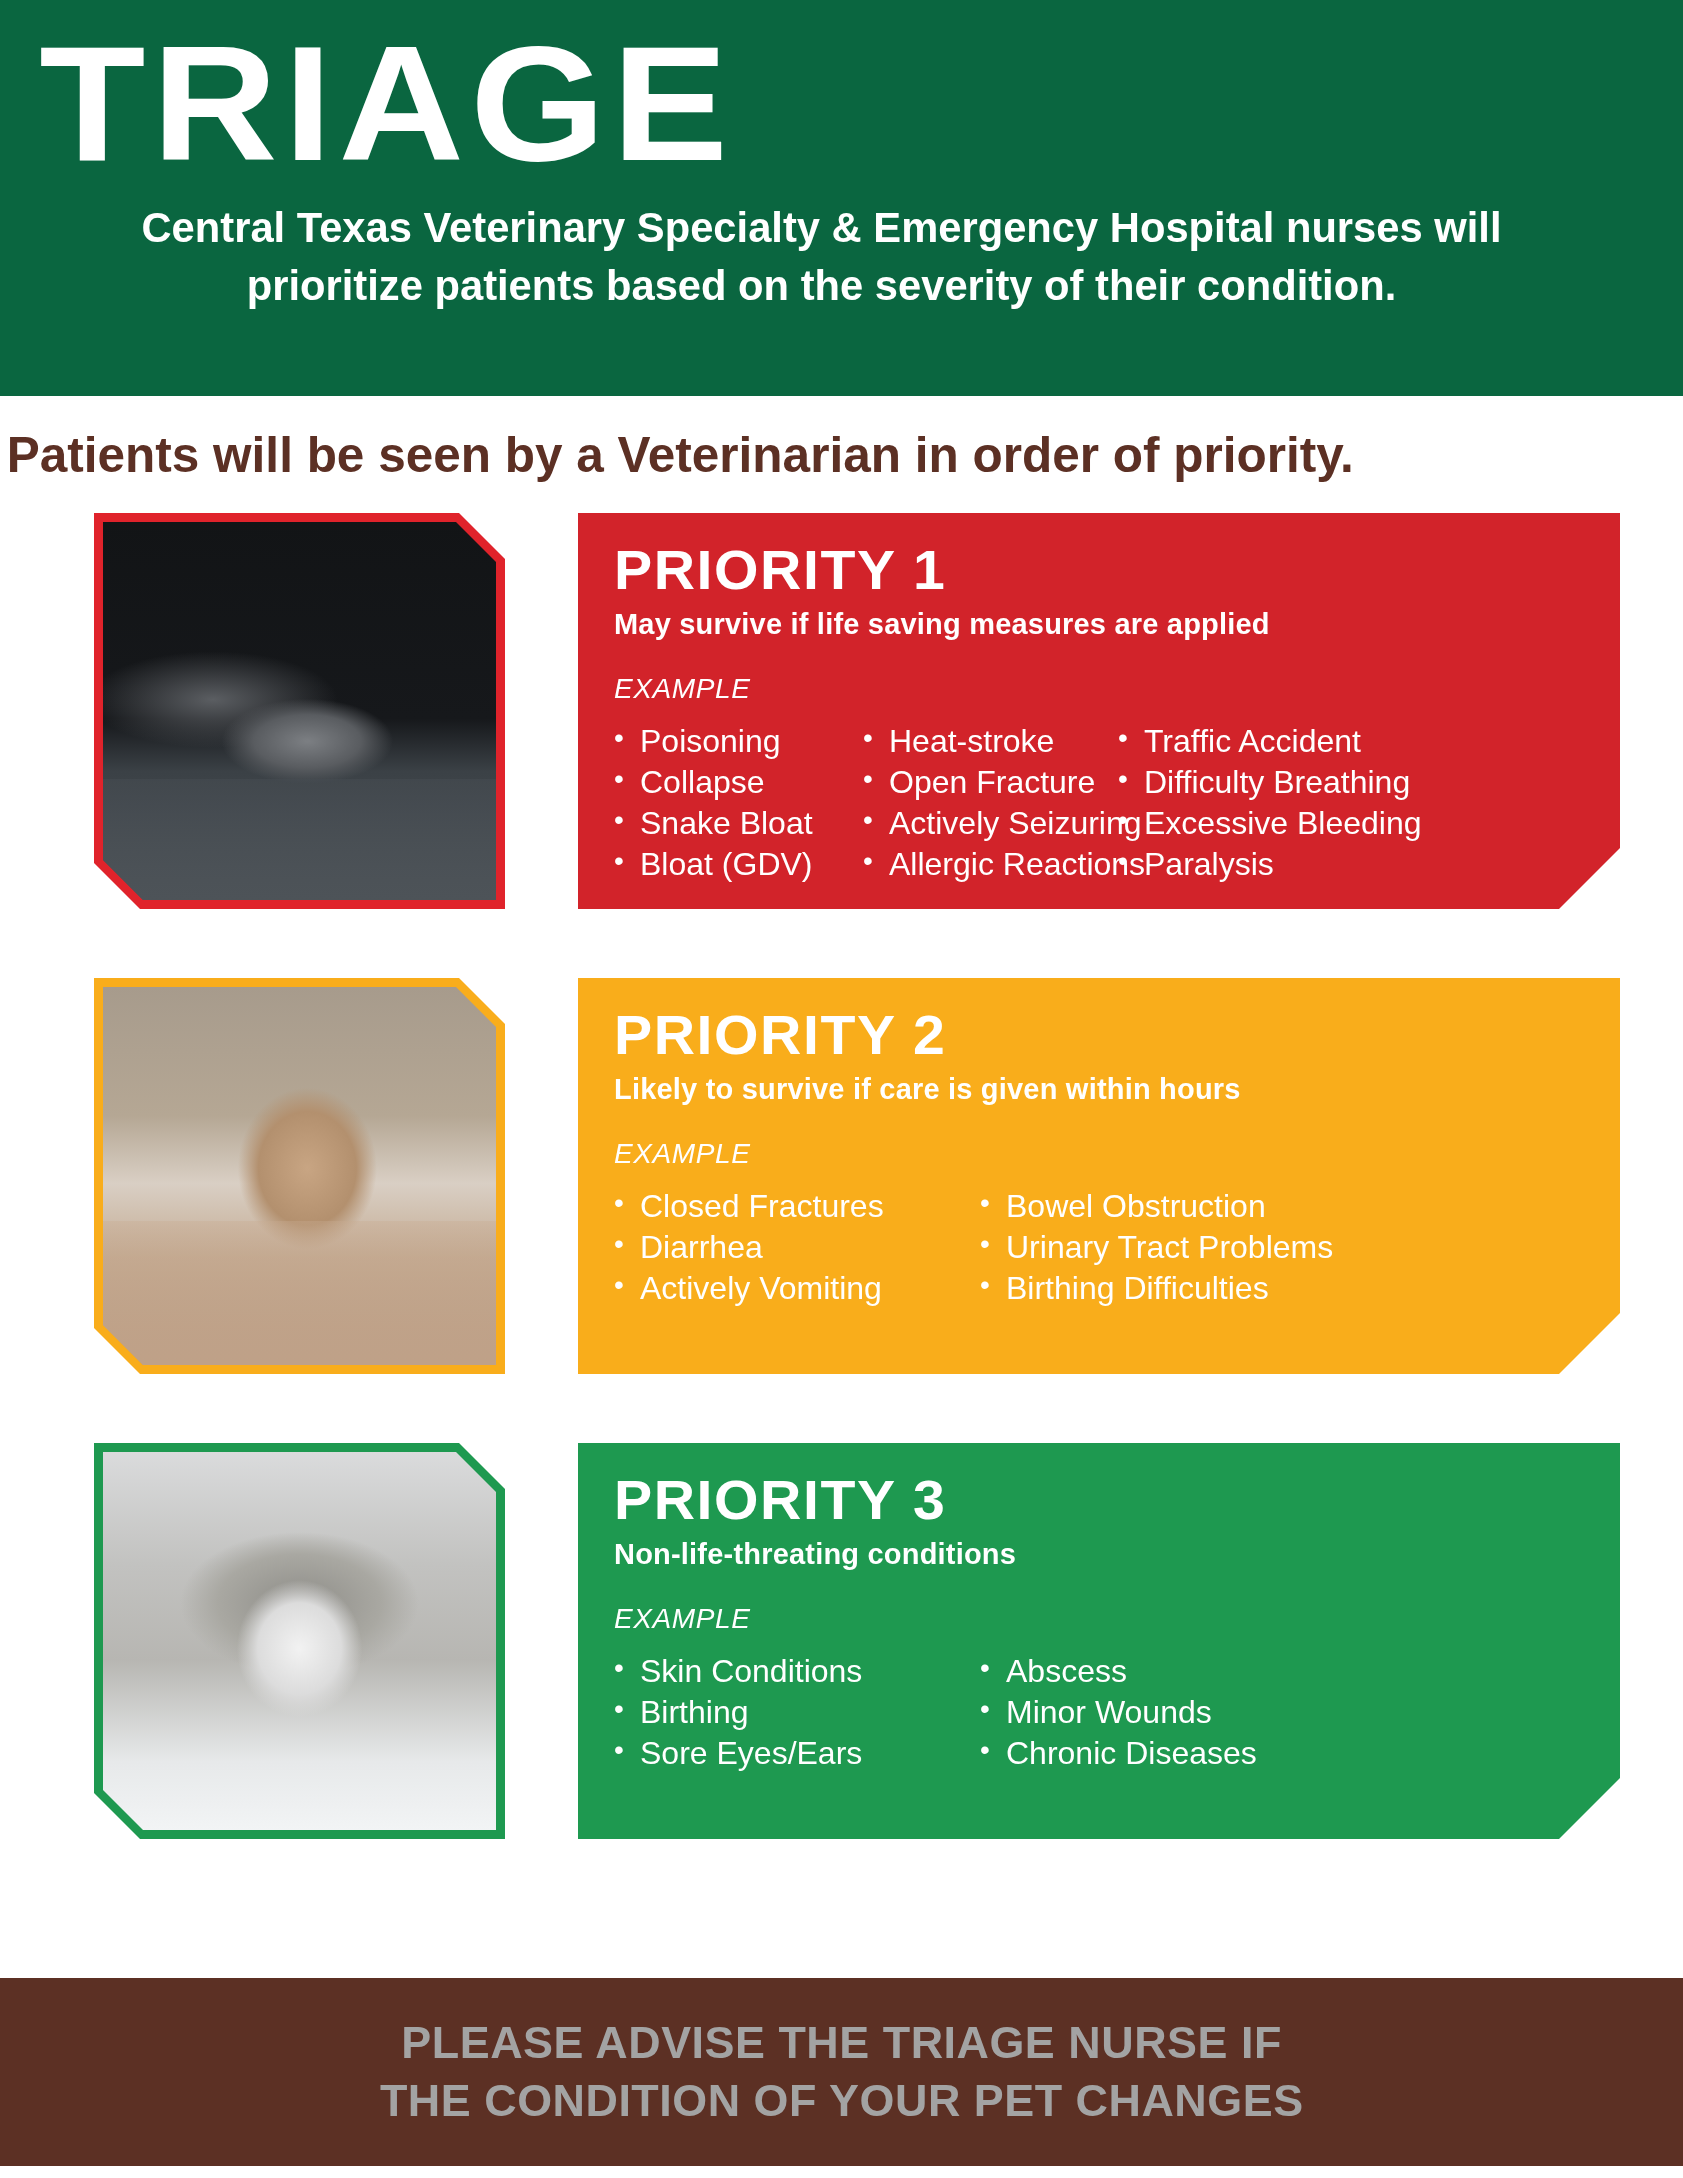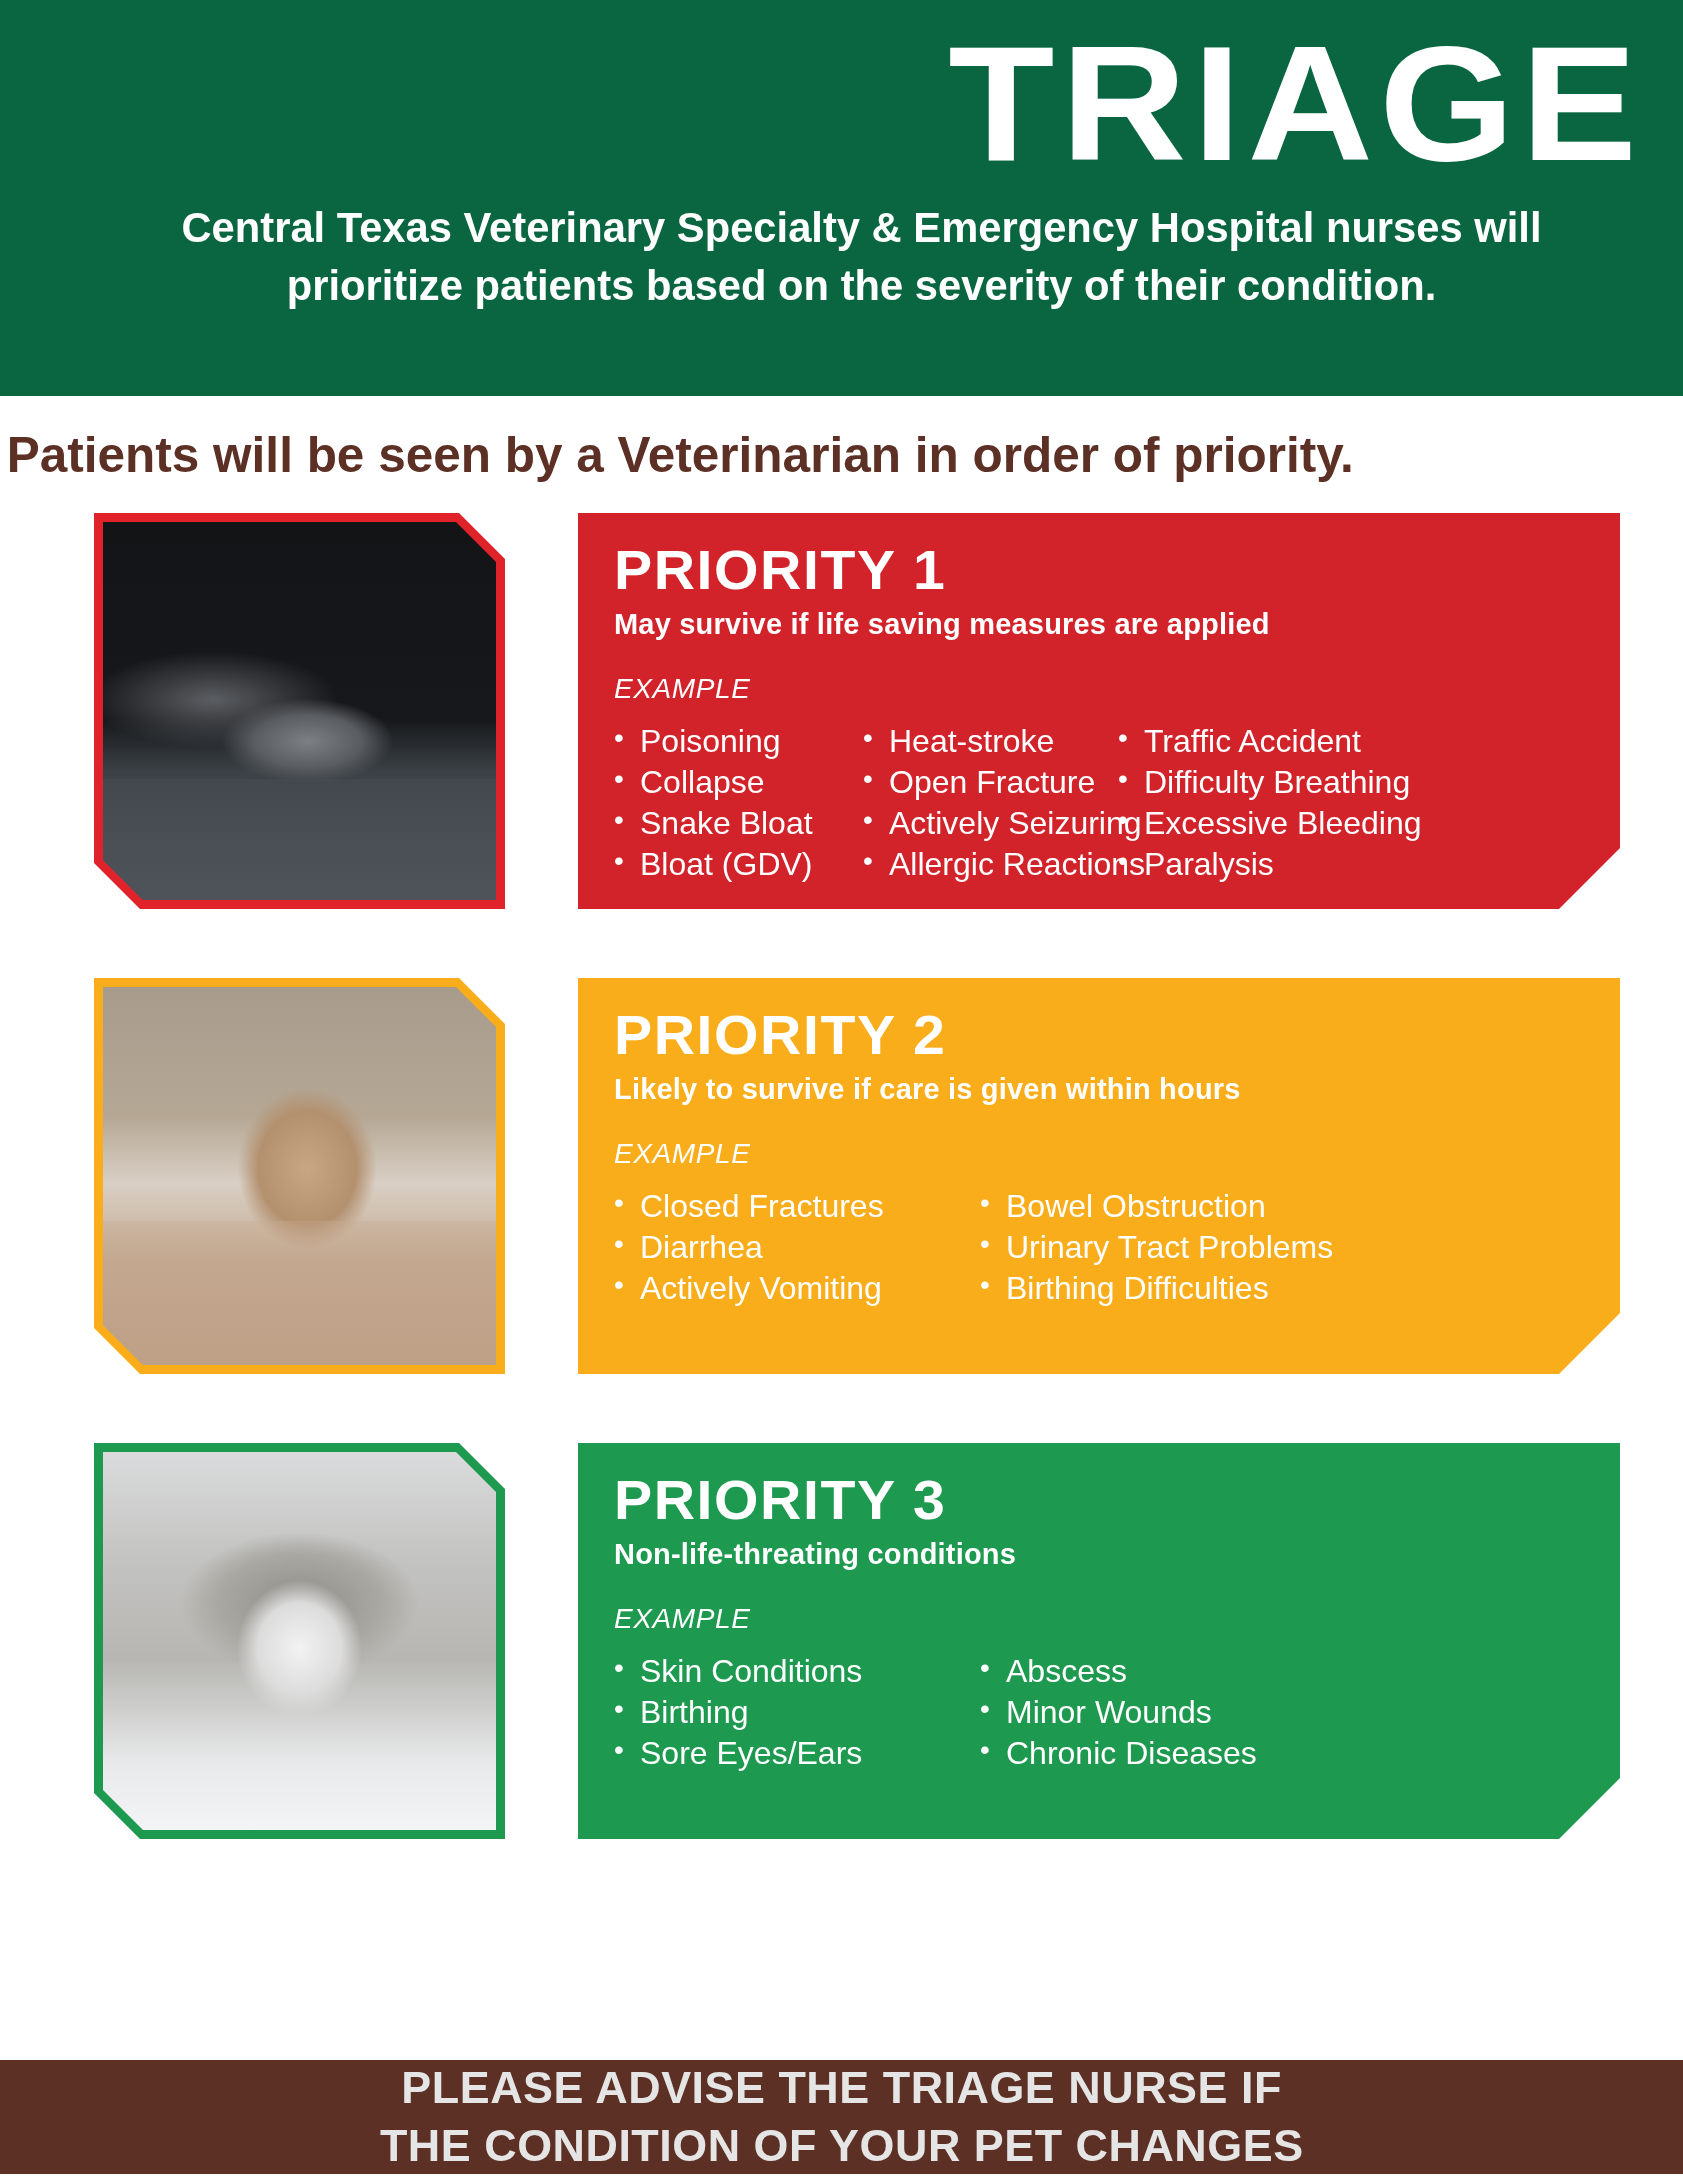--- a/index.html
+++ b/index.html
@@ -20,21 +20,21 @@
   .header {
     background: #0a6640;
     width: 100%;
     height: 396px;
     box-sizing: border-box;
     padding: 26px 59px 20px 59px;
     text-align: center;
     display: flex;
     flex-direction: column;
     justify-content: flex-start;
-    align-items: flex-end;
+    align-items: flex-start;
   }
   .header-title {
     color: #ffffff;
     font-family: "Liberation Sans Narrow", "Liberation Sans", sans-serif;
     font-weight: 700;
     font-size: 164px;
     line-height: 0.95;
     letter-spacing: 6px;
     transform: scaleX(1.06);
     margin: 0 0 16px 0;
@@ -216,25 +216,25 @@
   .row1 .col:nth-child(3) { width: 297px; }
   .row2 .col:nth-child(1) { width: 366px; }
   .row2 .col:nth-child(2) { width: 317px; }
   .row3 .col:nth-child(1) { width: 366px; }
   .row3 .col:nth-child(2) { width: 317px; }
 
   
   .footer {
     position: absolute;
     left: 0;
-    bottom: 4px;
+    bottom: 12px;
     width: 100%;
-    height: 114px;
+    height: 188px;
     background: #5c3024;
-    color: #e5e5e5;
+    color: #a3a3a3;
     display: flex;
     flex-direction: column;
     align-items: center;
     justify-content: center;
   }
   .footer-line {
     font-family: "Liberation Sans Narrow", "Liberation Sans", sans-serif;
     font-weight: 700;
     font-size: 44px;
     letter-spacing: 0.5px;

